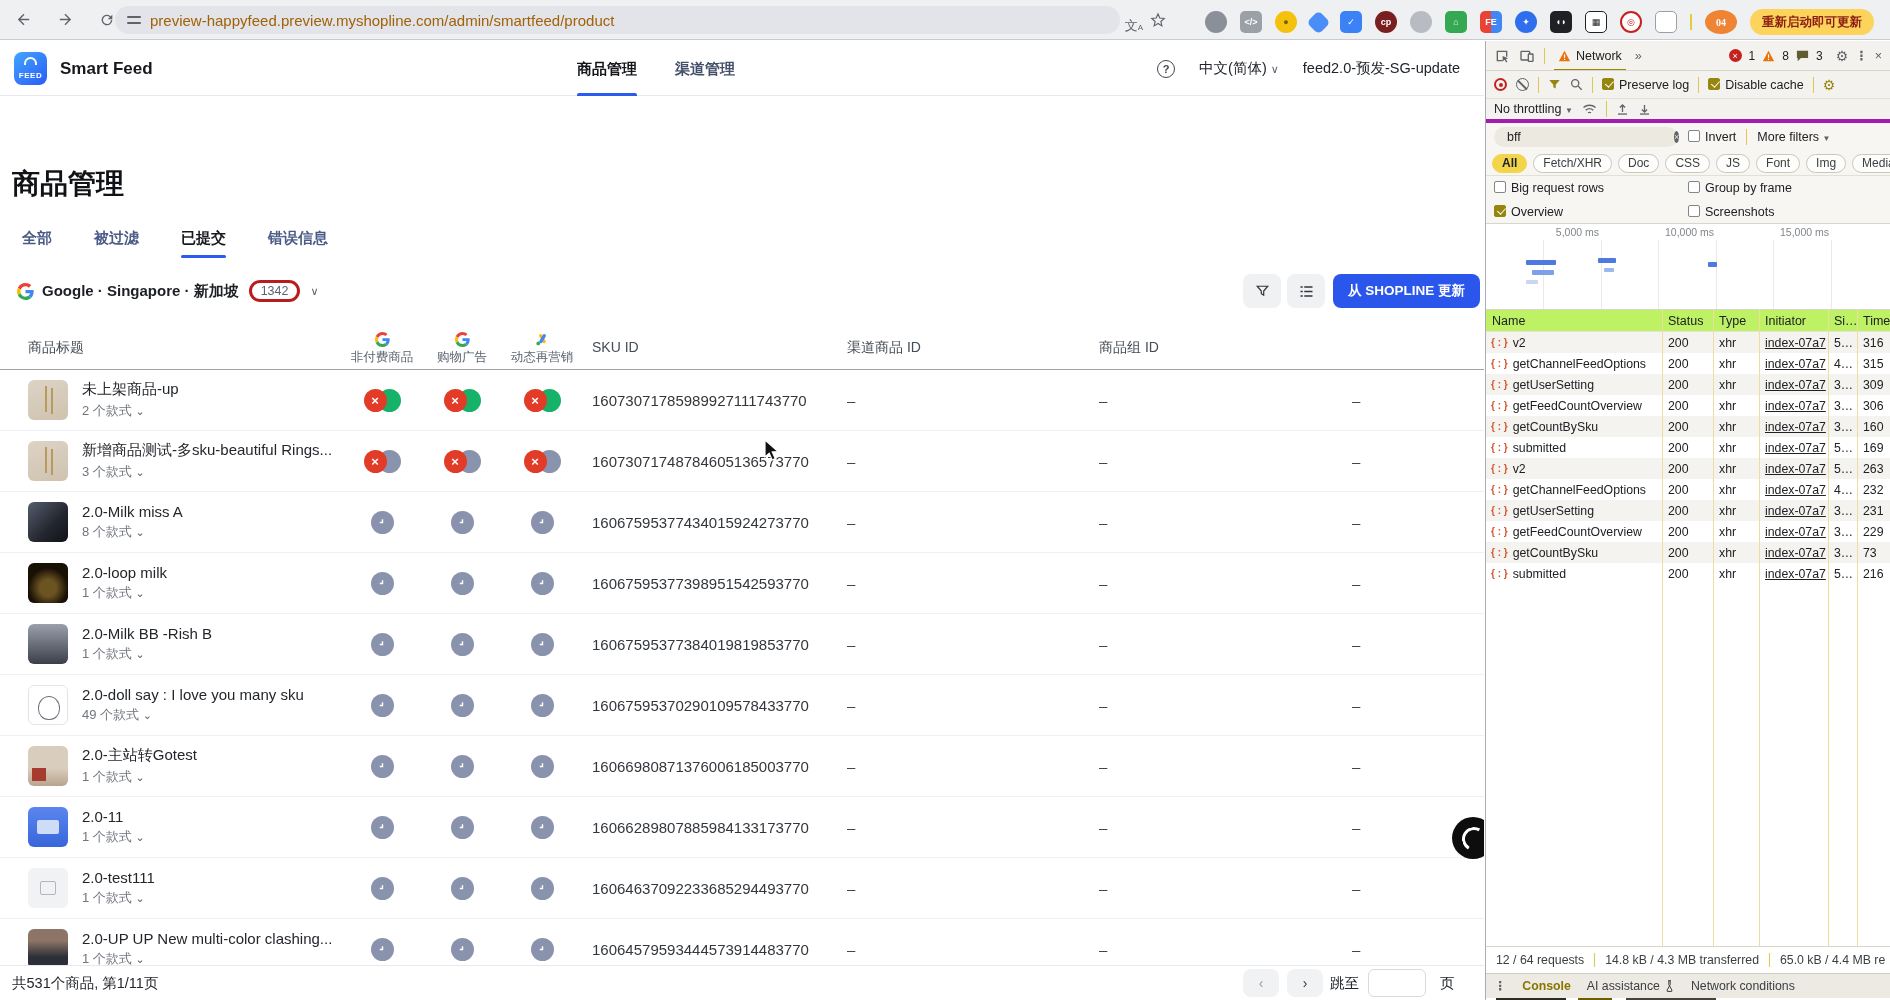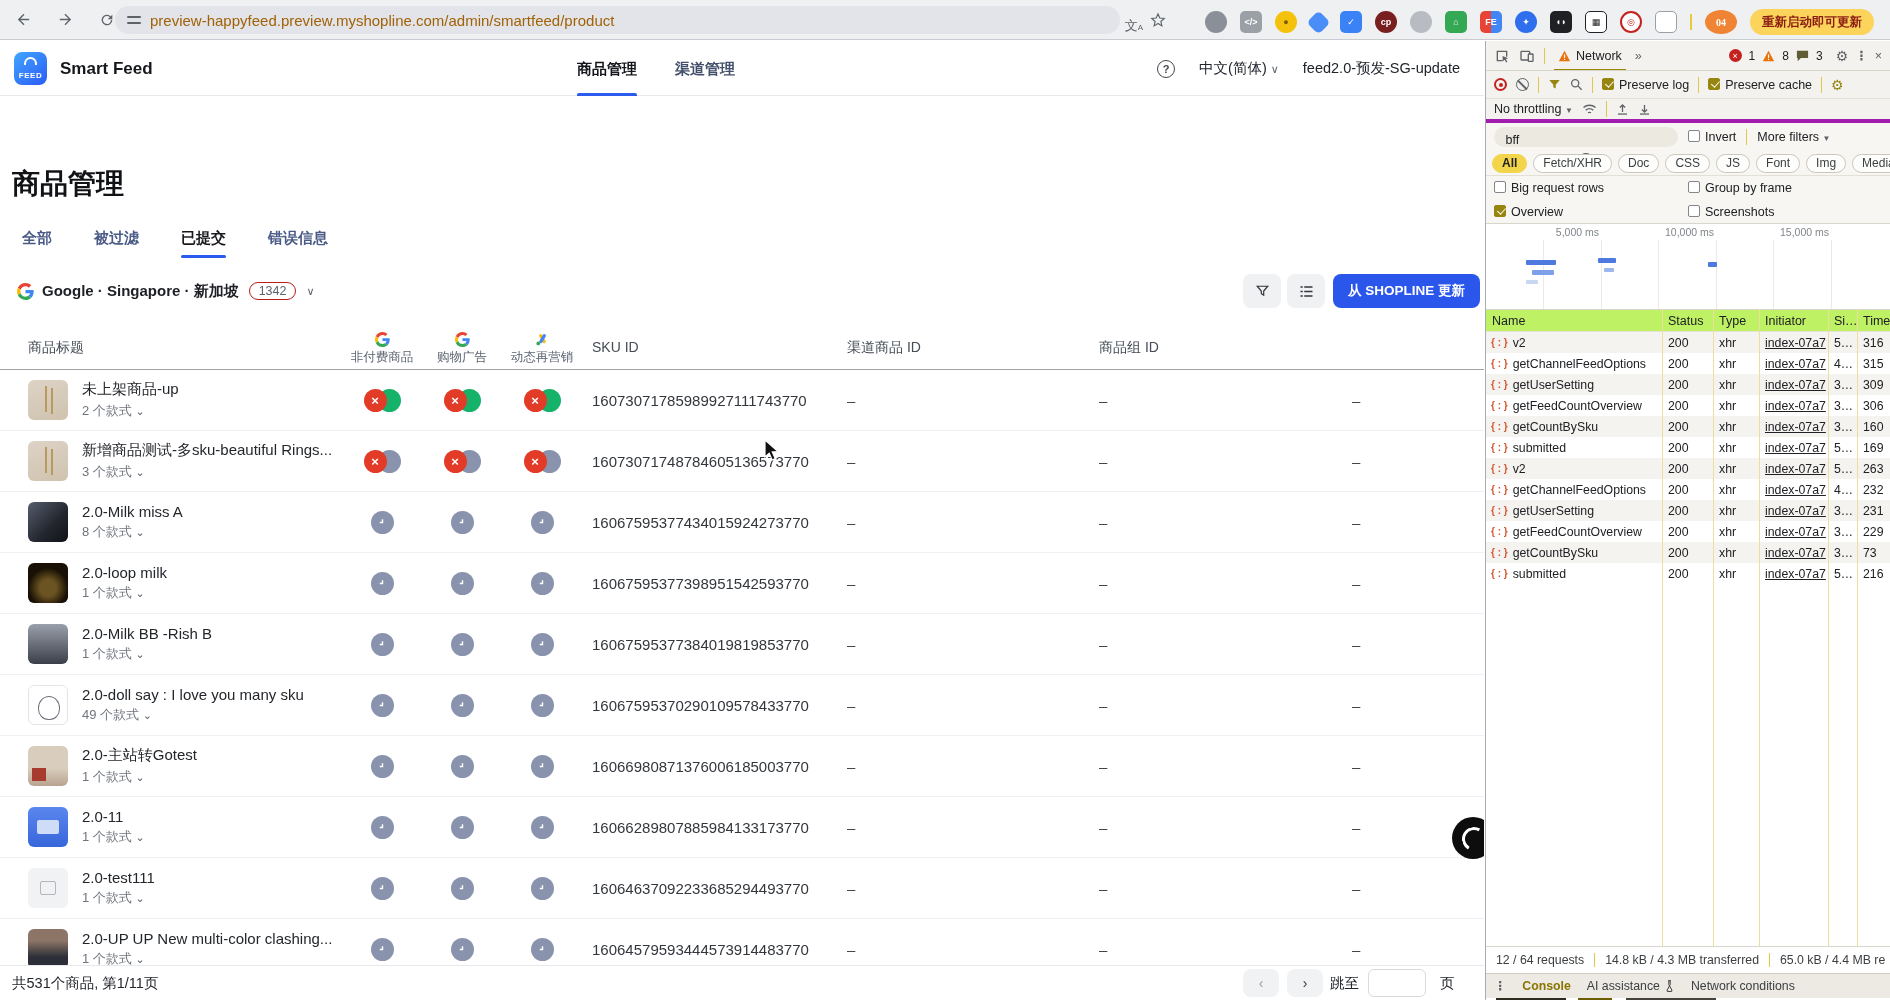--- a/index.html
+++ b/index.html
@@ -34,21 +34,21 @@
   #help-ic{width:18px;height:18px;border:1.5px solid #43474e;border-radius:50%;color:#43474e;font-size:11px;font-weight:700;display:flex;align-items:center;justify-content:center;}
   .hd-txt{font-size:14.5px;color:#20242b;}
   .chev{color:#5a6068;font-size:11px;}
   #page-title{position:absolute;left:12px;top:124px;font-size:28px;font-weight:700;color:#101215;}
   #page-tabs{position:absolute;left:22px;top:188px;display:flex;gap:42px;}
   .pg-tab{font-size:15px;font-weight:600;color:#4b5b87;position:relative;padding-bottom:10px;cursor:pointer;}
   .pg-tab.active{color:#17191d;}
   .pg-tab.active::after{content:"";position:absolute;left:0;right:0;bottom:0;height:3px;border-radius:2px;background:#2b5aef;}
   #filter-row{position:absolute;left:17px;top:233px;height:34px;display:flex;align-items:center;}
   #filter-label{margin-left:8px;font-size:15px;font-weight:600;color:#1c1f24;}
-  #filter-count{margin-left:10px;border:1px solid #b91c1c;border-radius:11px;padding:1px 9px;font-size:12.5px;color:#5a6372;}
+  #filter-count{margin-left:10px;border:3px solid #b91c1c;border-radius:11px;padding:1px 9px;font-size:12.5px;color:#5a6372;}
   .sq-btn{position:absolute;top:233px;width:38px;height:34px;border-radius:8px;background:#f0f1f3;display:flex;align-items:center;justify-content:center;cursor:pointer;}
   #btn-update{position:absolute;left:1333px;top:233px;height:34px;border-radius:8px;background:#2b56ec;color:#fff;font-size:13.5px;font-weight:600;display:flex;align-items:center;padding:0 15px;cursor:pointer;}
   
   .grid-row{display:grid;grid-template-columns:342px 80px 80px 80px 255px 252px 253px 1fr;}
   #thead{position:absolute;left:0;top:284px;width:100%;height:45px;border-bottom:1px solid #a3a3a3;}
   .th{font-size:14px;font-weight:500;color:#454c56;}
   .th-first{padding-left:28px;line-height:45px;}
   .th-ch{display:flex;flex-direction:column;align-items:center;justify-content:center;gap:2px;font-size:12.5px;color:#5c6470;padding-top:2px;}
   .th-id{line-height:45px;padding-left:10px;}
   #tbody{position:absolute;left:0;top:329px;width:100%;}
@@ -109,21 +109,21 @@
   .rec-ic{width:13px;height:13px;border:2px solid #c5221f;border-radius:50%;position:relative;flex:0 0 auto;}
   .rec-ic::after{content:"";position:absolute;left:2.5px;top:2.5px;width:4px;height:4px;border-radius:50%;background:#c5221f;}
   .clr-ic{width:13px;height:13px;border:1.5px solid #5f6368;border-radius:50%;position:relative;flex:0 0 auto;}
   .clr-ic::after{content:"";position:absolute;left:-1px;top:4.6px;width:13px;height:1.6px;background:#5f6368;transform:rotate(45deg);}
   .cb{width:12px;height:12px;border:1px solid #80868b;border-radius:2px;background:#fff;display:inline-block;position:relative;flex:0 0 auto;}
   .cb.on{background:#96850f;border-color:#96850f;}
   .cb.on::after{content:"";position:absolute;left:3.5px;top:0.5px;width:3.5px;height:7px;border:solid #fff;border-width:0 1.8px 1.8px 0;transform:rotate(42deg);}
   .cb-wrap{display:flex;align-items:flex-start;gap:5px;white-space:nowrap;}
   #dt-bar3{height:24px;border-bottom:4px solid #a21caf;}
   #dt-filter-row{height:28px;background:#f7f6f3;display:flex;align-items:center;gap:10px;padding:0 8px;}
-  #dt-filter-pill{width:184px;height:20px;border-radius:10px;background:#ece9e0;display:flex;align-items:center;gap:6px;padding:0 7px;flex-direction:column;}
+  #dt-filter-pill{width:184px;height:20px;border-radius:10px;background:#ece9e0;display:flex;align-items:center;gap:6px;padding:0 7px;}
   #dt-filter-pill input{flex:1;border:none;background:transparent;font-size:12.5px;outline:none;font-family:inherit;color:#202124;}
   .xcirc{width:12px;height:12px;border-radius:50%;background:#5f6368;color:#ece9e0;font-size:9px;display:flex;align-items:center;justify-content:center;}
   #dt-chips{height:25px;background:#f7f6f3;border-bottom:1px solid #e3e0d5;display:flex;align-items:center;gap:6px;padding:0 6px;overflow:hidden;}
   .chip{padding:1.5px 9px;border-radius:10px;border:1px solid #cac7bb;background:#fdfdfb;font-size:12px;color:#3c4043;white-space:nowrap;cursor:pointer;}
   .chip.active{background:#f3d54b;border-color:#f3d54b;color:#202124;font-weight:600;}
   .dt-opt-row{height:24px;background:#f7f6f3;display:flex;align-items:center;padding:0 8px;}
   .dt-opt-row .cb-wrap{width:212px;}
   #dt-opts2{border-bottom:1px solid #d8d5ca;}
   #dt-timeline{height:86px;background:#fff;border-bottom:1px solid #d8d5ca;position:relative;overflow:hidden;}
   .tl-tick{position:absolute;top:2px;width:70px;text-align:right;font-size:10.5px;color:#80868b;}
@@ -757,21 +757,21 @@
         <path d="M12.5 12.5 18 18" stroke="#5f6368" stroke-width="2"></path>
       </svg>
     <span class="dt-vline"></span>
     <span class="cb-wrap">
         <span class="cb on"></span>
         <span>Preserve log</span>
       </span>
     <span class="dt-vline"></span>
     <span class="cb-wrap">
         <span class="cb on"></span>
-        <span>Preserve cache</span>
+        <span>Disable cache</span>
       </span>
     <span class="dt-vline"></span>
     <span style="color:#96850f;font-size:14px">⚙</span>
   </div>
 
   <div id="dt-bar3" class="dt-bar">
     <span><span>No throttling</span> <span style="font-size:8px;color:#5f6368">▼</span></span>
     <svg width="15" height="12" viewBox="0 0 20 16">
         <path d="M2 6a12 12 0 0 1 16 0M5 9.5a8 8 0 0 1 10 0M8 13a4 4 0 0 1 4 0" fill="none" stroke="#5f6368" stroke-width="1.8"></path>
       </svg>

